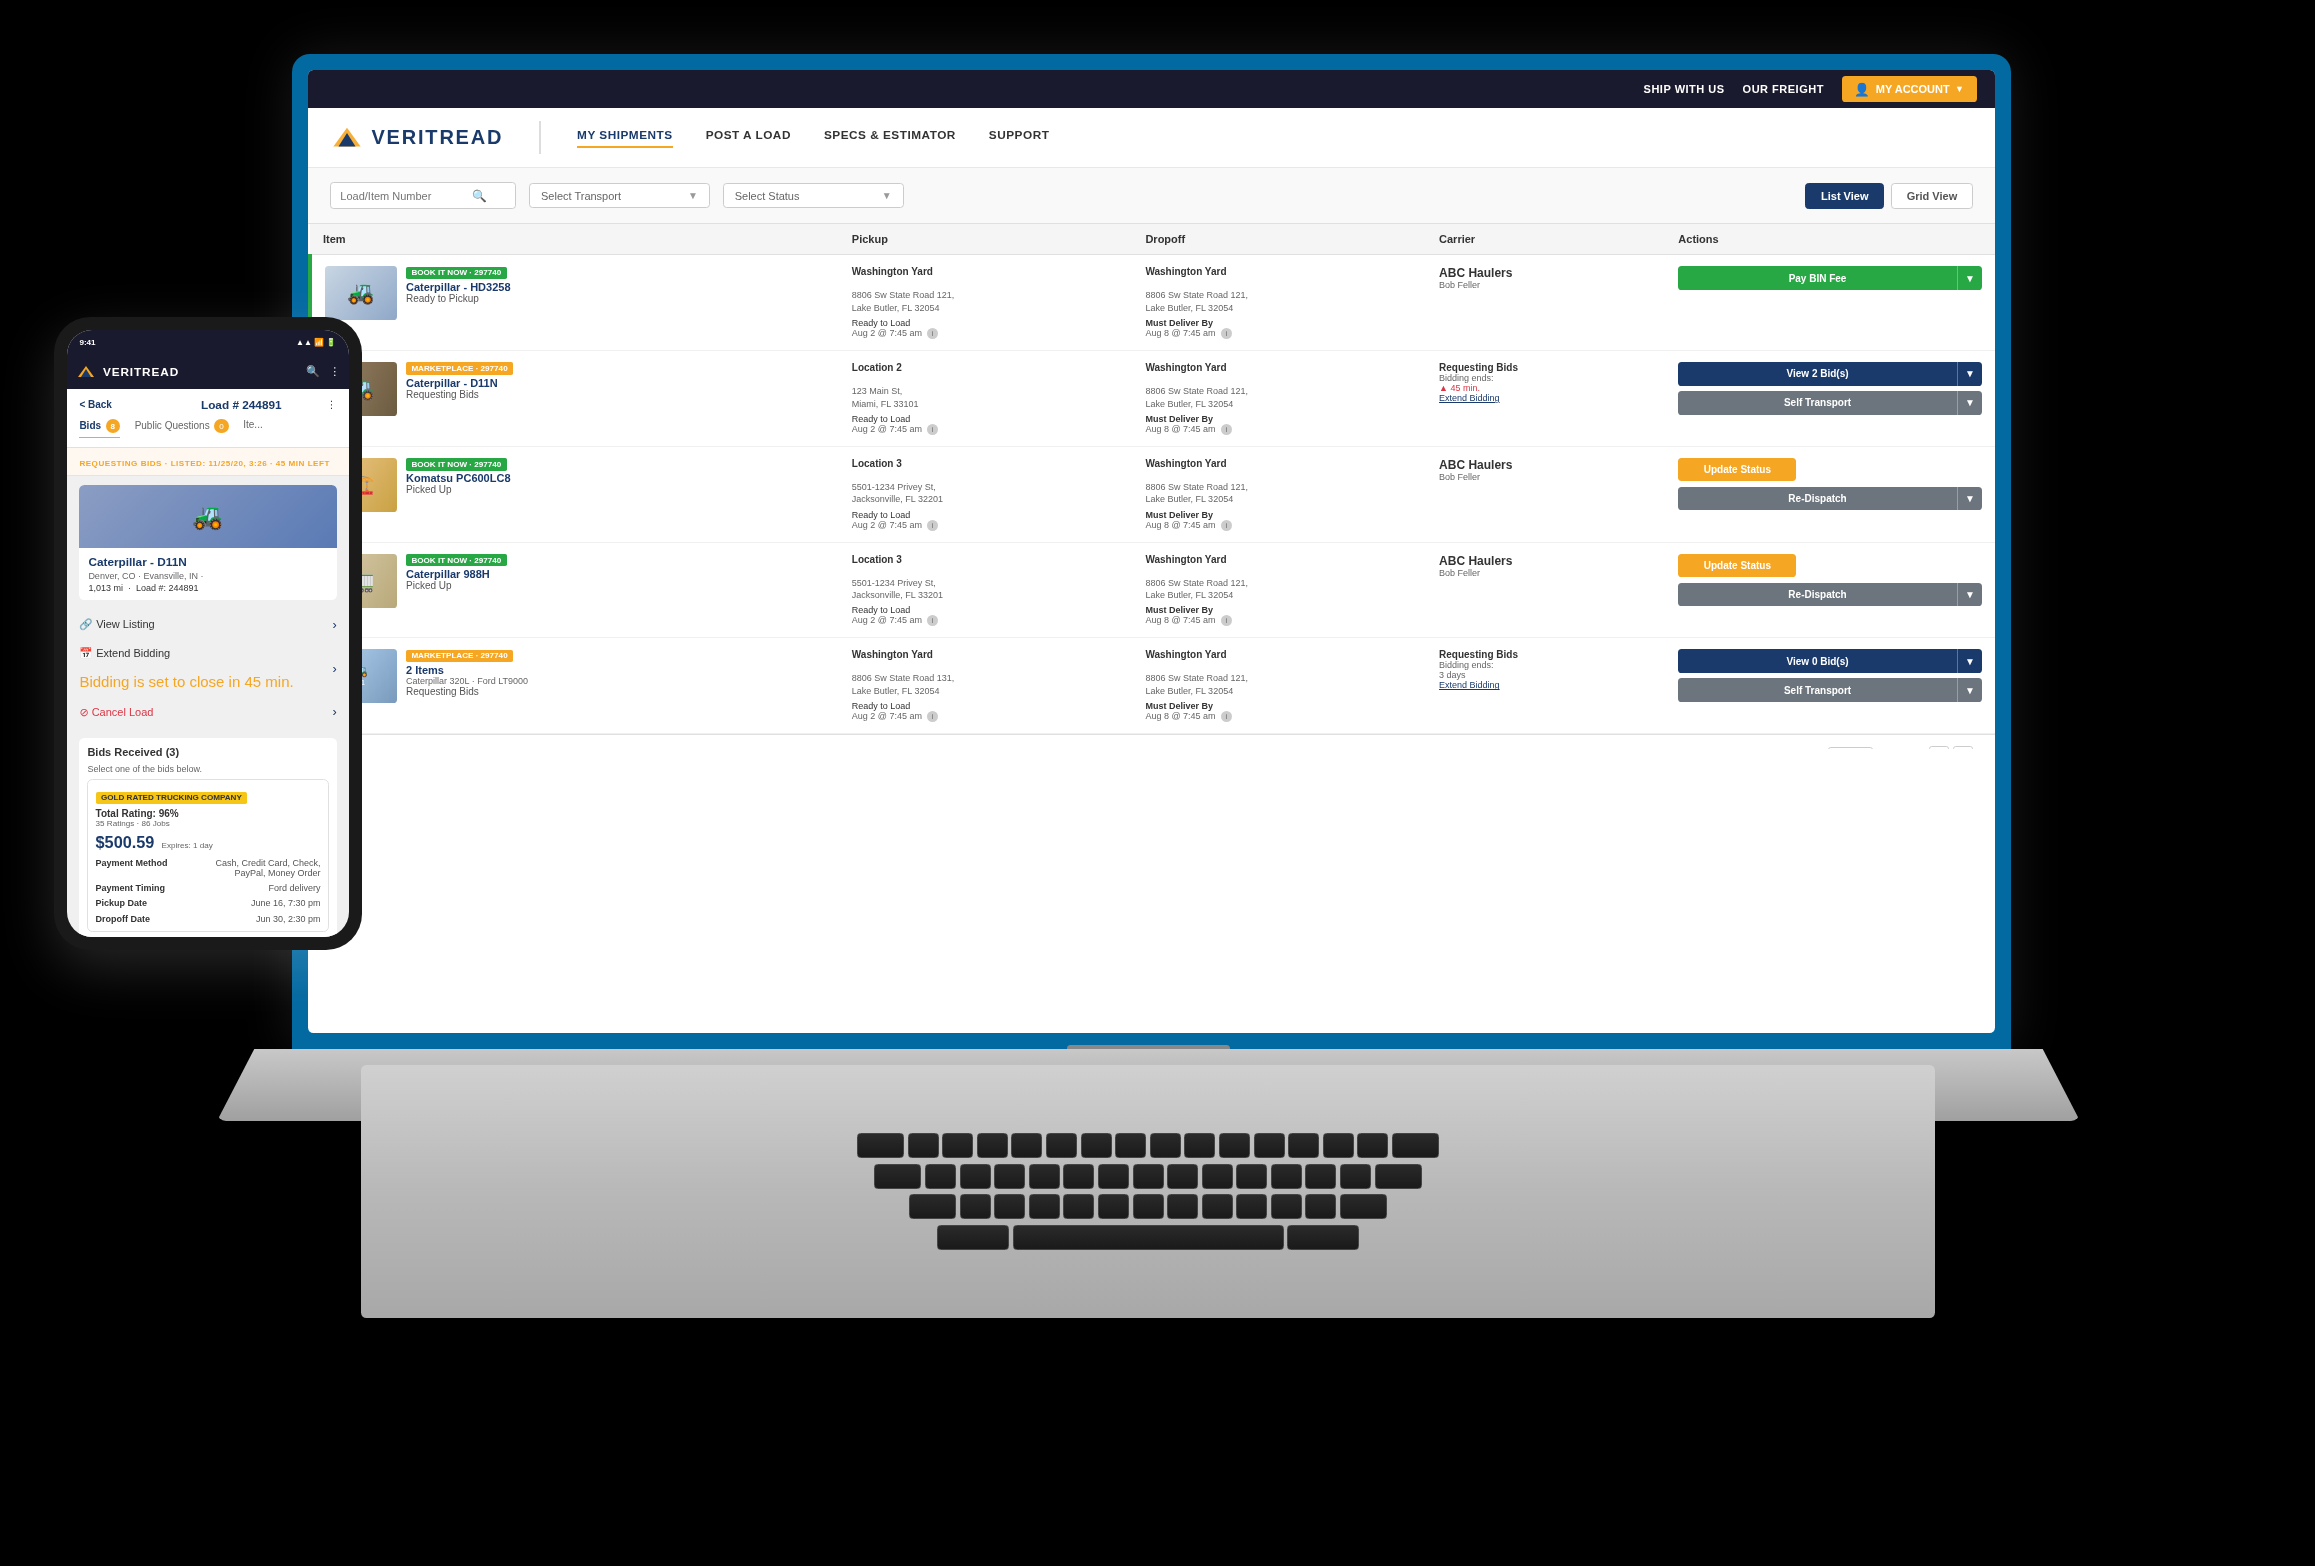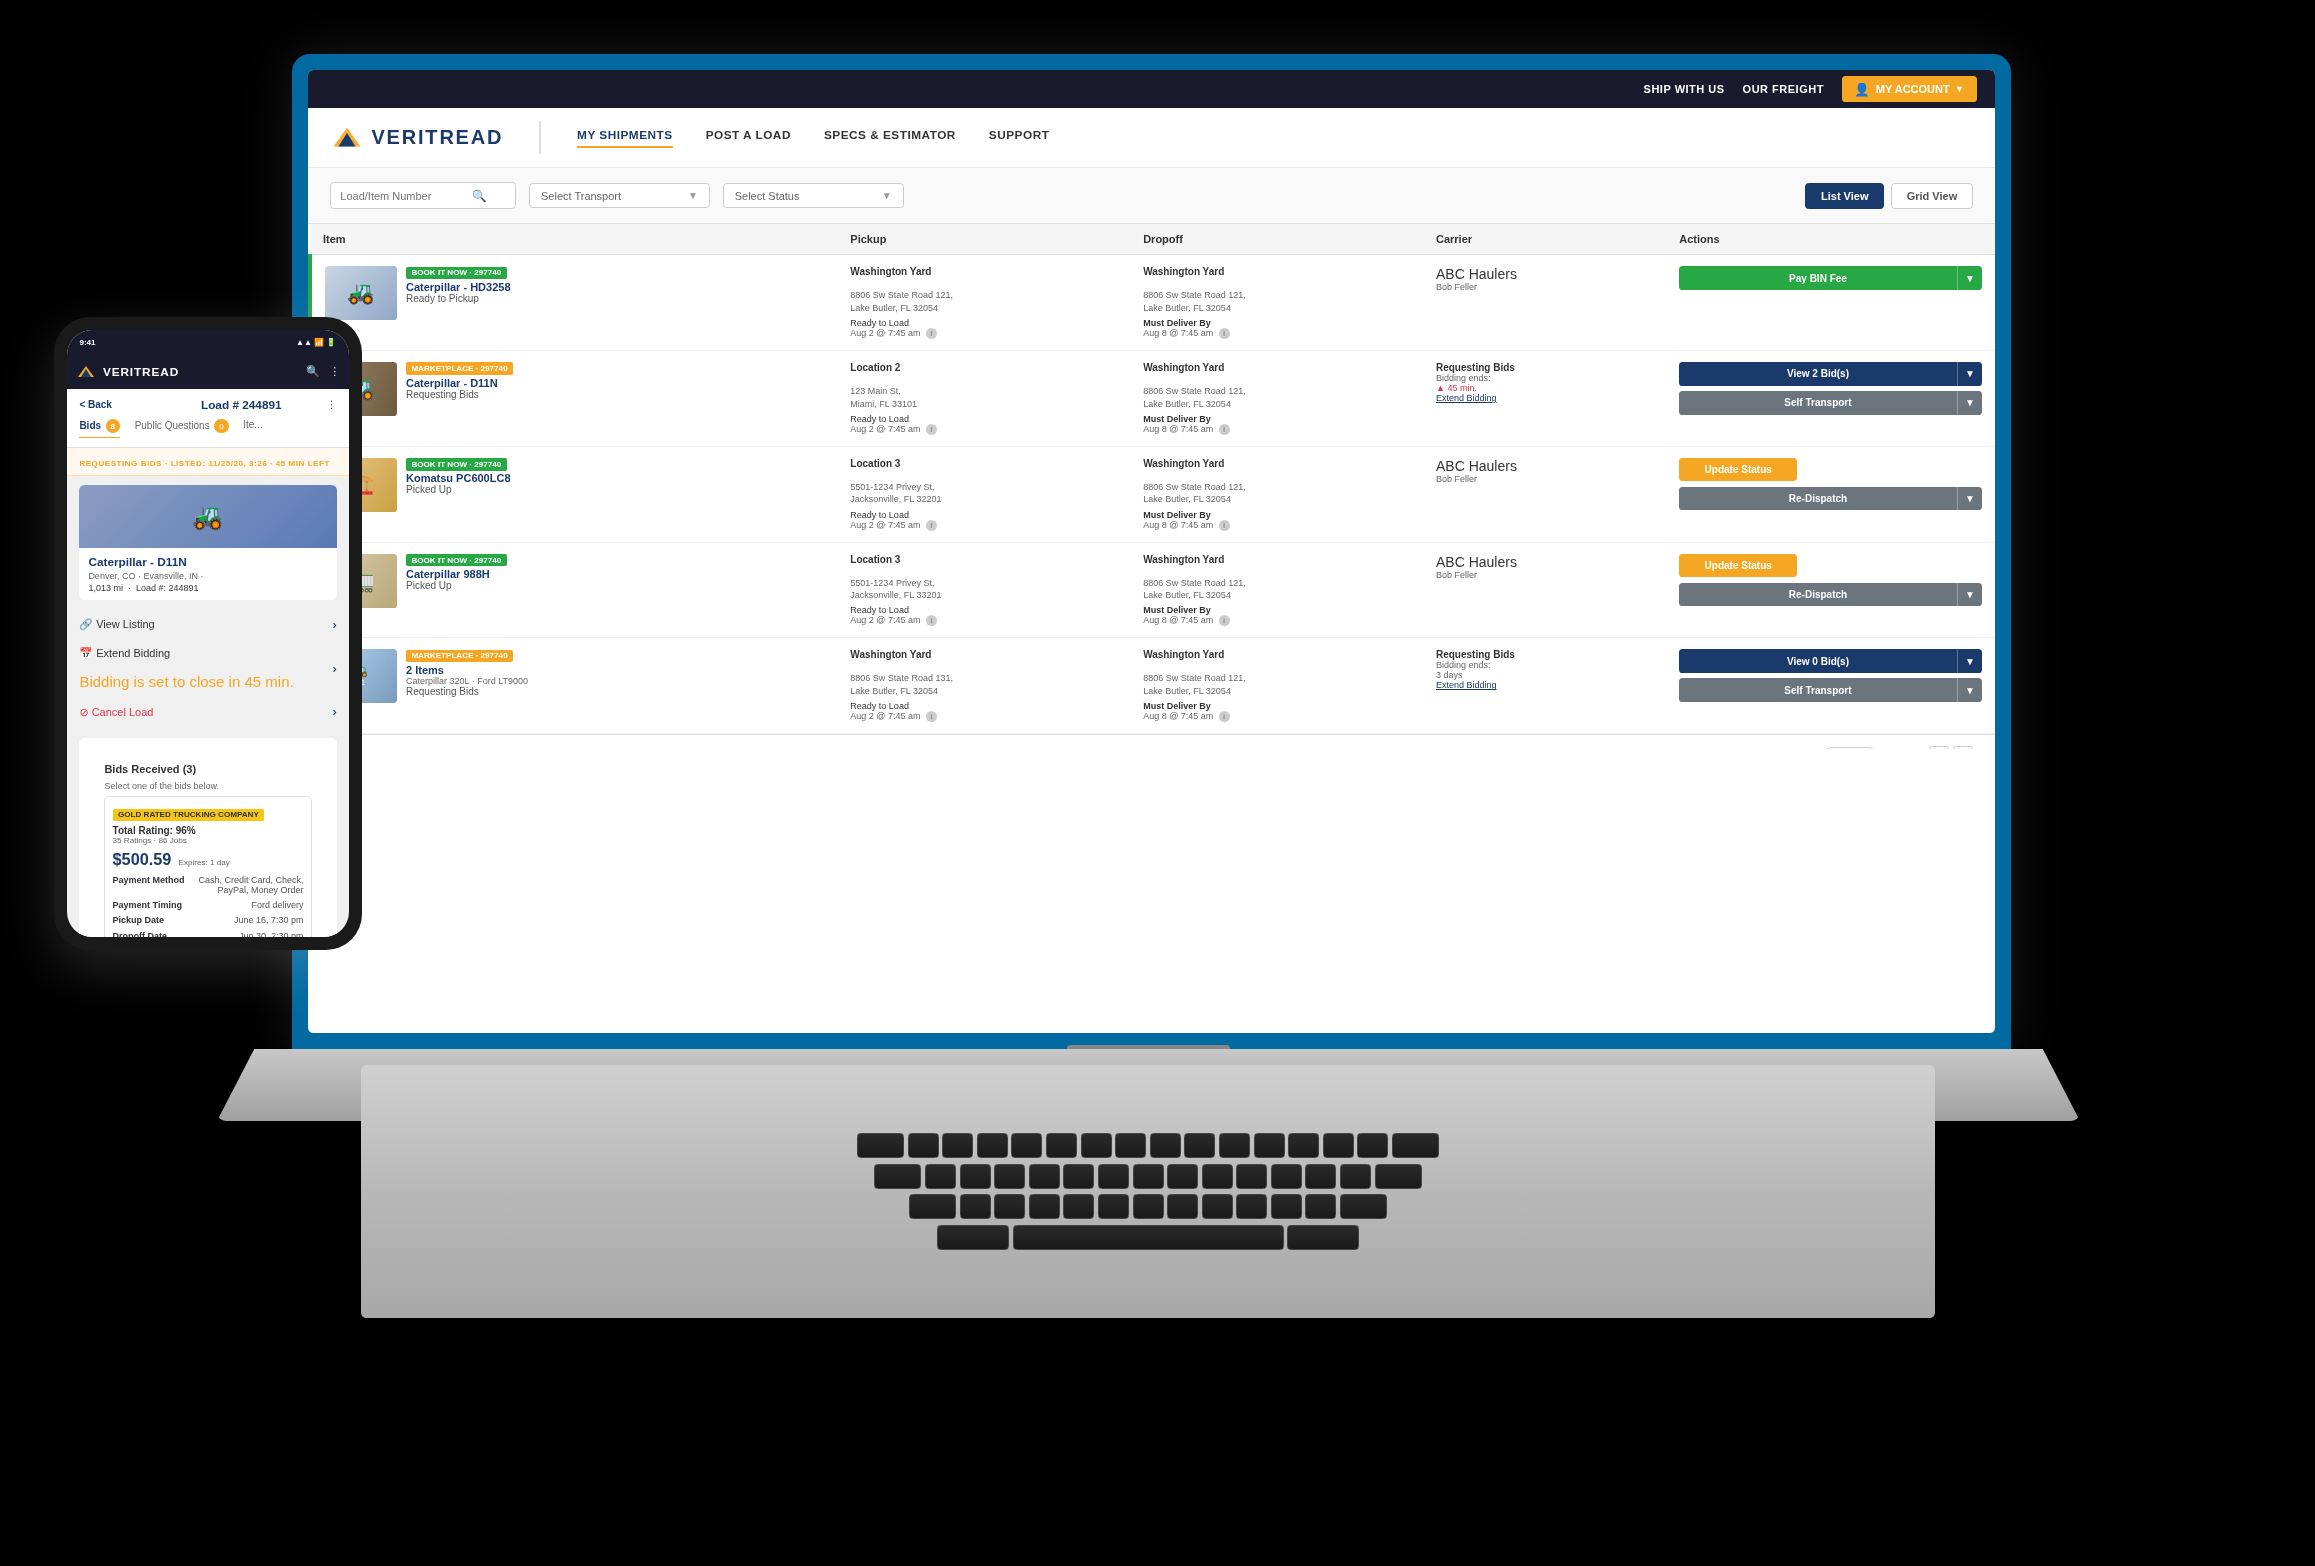--- a/index.html
+++ b/index.html
@@ -338,22 +338,22 @@
     }
 
     .must-deliver {
       font-size: 9px;
       color: #333;
       margin-top: 3.6px;
       font-weight: 600;
     }
 
     .carrier-name {
-      font-weight: 400;
-      font-size: 14px;
+      font-weight: 700;
+      font-size: 12px;
     }
 
     .carrier-person {
       font-size: 9px;
       color: #666;
     }
 
     .requesting-bids {
       font-weight: 700;
       font-size: 10px;
@@ -651,21 +651,21 @@
     }
 
     .phone-chevron {
       color: #1a3a6b;
       font-size: 12.7px;
     }
 
     .phone-bids-section {
       background: #fff;
       border-radius: 5.4px;
-      padding: 25px;
+      padding: 8px;
       margin-top: 7.2px;
     }
 
     .phone-bids-title {
       font-size: 11px;
       font-weight: 700;
       color: #333;
       margin-bottom: 5.4px;
     }
 

